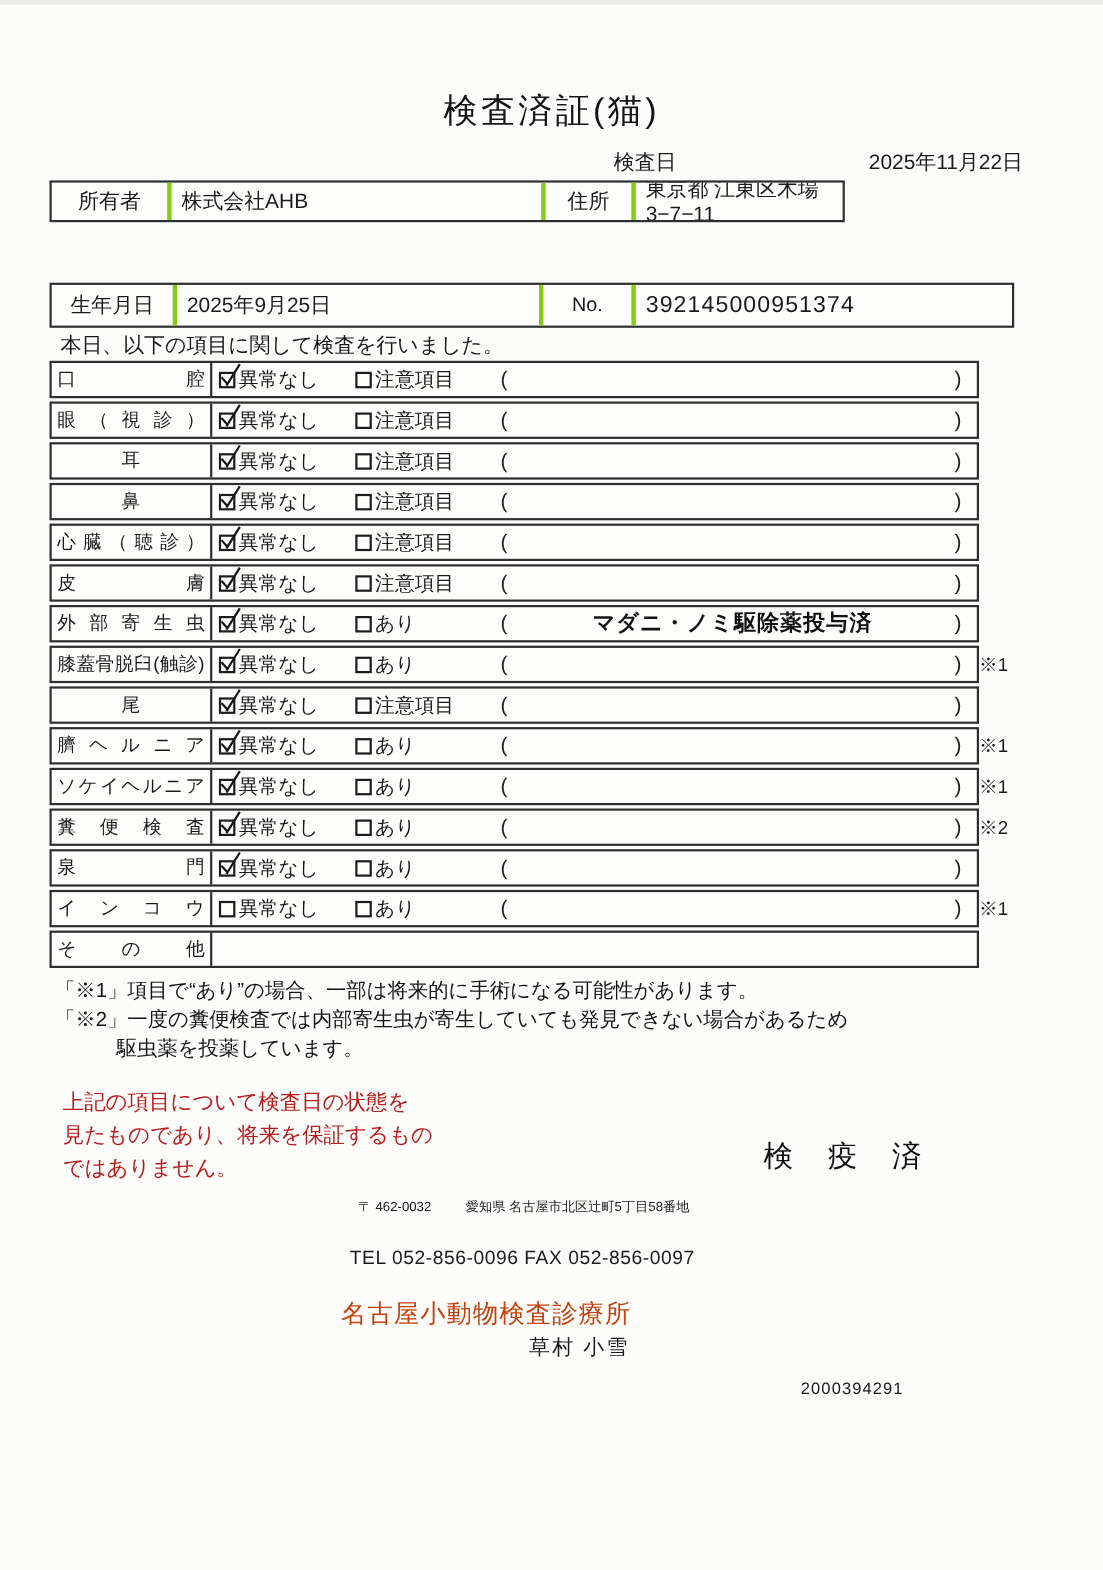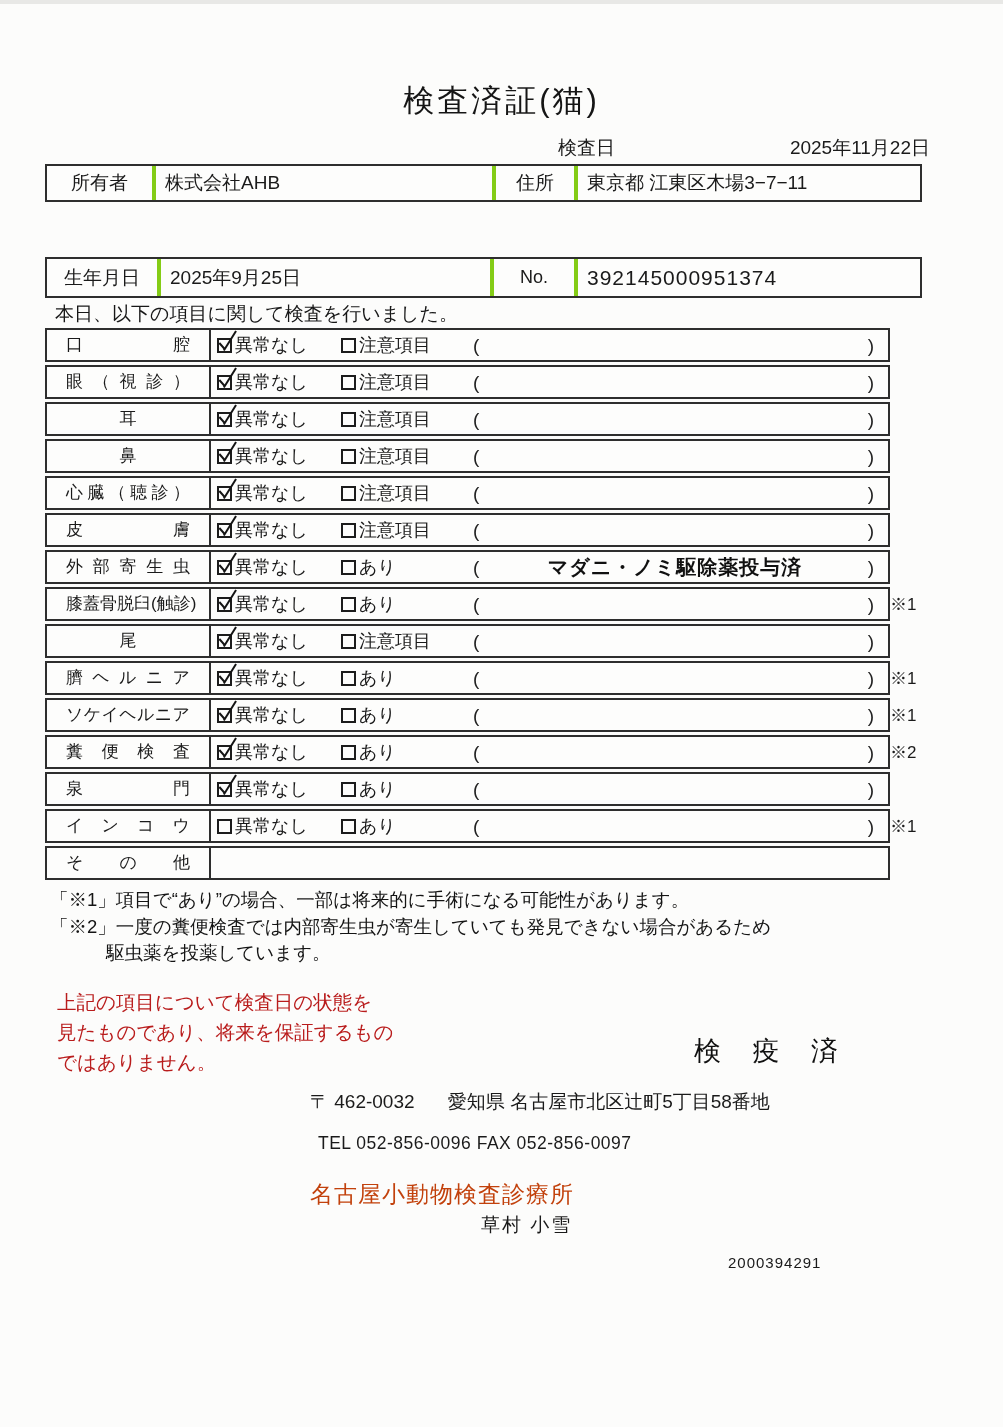--- a/index.html
+++ b/index.html
@@ -17,42 +17,42 @@
   .date-line { position:absolute; top:131px; left:0; width:100%; font-size:19px; }
   .date-label { position:absolute; left:558px; }
   .date-value { position:absolute; left:745px; width:185px; text-align:right; }
 
   
   .tbl { position:absolute; left:45px; display:flex; border:2px solid #2e2e2e; background:#fdfdfc; }
   .tcell { display:flex; align-items:center; font-size:19px; overflow:hidden; }
   .tcell + .tcell { border-left:4px solid #84cc16; }
   .tcell.lab { justify-content:center; }
   .tcell.val { padding-left:9px; }
-  .owner-tbl { top:160px; width:877px; height:38px; }
+  .owner-tbl { top:160px; width:723px; height:38px; }
   .pet-tbl   { top:210px; width:877px; height:41px; }
   .birth-tbl { top:253px; width:877px; height:41px; }
   .w105{width:105px;} .w110{width:110px;} .w340{width:340px;} .w333{width:333px;}
   .w82{width:82px;} .w84{width:84px;} .w92{width:92px;} .w64{width:64px;}
   .grow{flex:1;}
   .weight-val { justify-content:flex-end; padding-right:18px; }
   .weight-unit { font-size:16px; margin-left:13px; }
   .breed { font-size:17px; }
   .no-label { font-size:18px; }
   .no-val { font-size:21px; letter-spacing:1px; }
 
   .intro { position:absolute; left:55px; top:297px; font-size:19px; color:#171717; }
 
   
   .checklist { position:absolute; left:45px; top:324px; width:845px; }
   .chk-row {
     position:relative; width:845px; height:34px; margin-bottom:3px;
     border:2px solid #2e2e2e; display:flex; background:#fdfdfc;
   }
   .chk-label {
-    width:164px; border-right:2px solid #2e2e2e; padding:0 19px;
+    width:146px; border-right:2px solid #2e2e2e; padding:0 5px;
     font-size:17px; line-height:29px; text-align:justify; text-align-last:justify;
     overflow:hidden; white-space:nowrap;
   }
   .chk-label.center { text-align:center; text-align-last:center; }
   .chk-content { flex:1; position:relative; }
   .cb-group { position:absolute; top:0; height:100%; display:flex; align-items:center; }
   .cb-group.first { left:6px; }
   .cb-group.second { left:130px; }
   .cb {
     width:15px; height:15px; border:2px solid #1c1c1c;
@@ -79,21 +79,21 @@
   
   .footnotes { position:absolute; left:50px; top:883px; font-size:18.5px; line-height:26.5px; color:#141414; }
   .footnotes .indent { padding-left:56px; }
   .disclaimer {
     position:absolute; left:57px; top:983px; font-size:19.5px; line-height:30px;
     white-space:pre-line; color:#b91c1c;
   }
   .stamp { position:absolute; left:694px; top:1029px; font-size:27px; letter-spacing:12px; color:#101010; }
 
   
-  .clinic-postal { position:absolute; left:310px; top:1085px; font-size:19px; }
+  .clinic-postal { position:absolute; left:326px; top:1085px; font-size:12px; }
   .clinic-postal .addr { margin-left:28px; }
   .clinic-tel { position:absolute; left:318px; top:1129px; font-size:17.5px; letter-spacing:0.5px; }
   .clinic-name { position:absolute; left:310px; top:1175px; font-size:23px; letter-spacing:1px; color:#c2410c; }
   .vet-name { position:absolute; left:481px; top:1208px; font-size:19px; letter-spacing:2px; }
   .doc-number { position:absolute; left:728px; top:1250px; font-size:15px; letter-spacing:1px; }
 </style>
 </head>
 <body>
 
 <div class="page">

